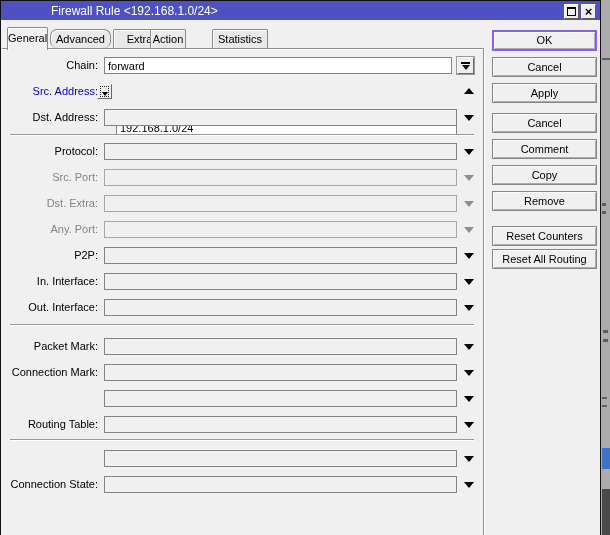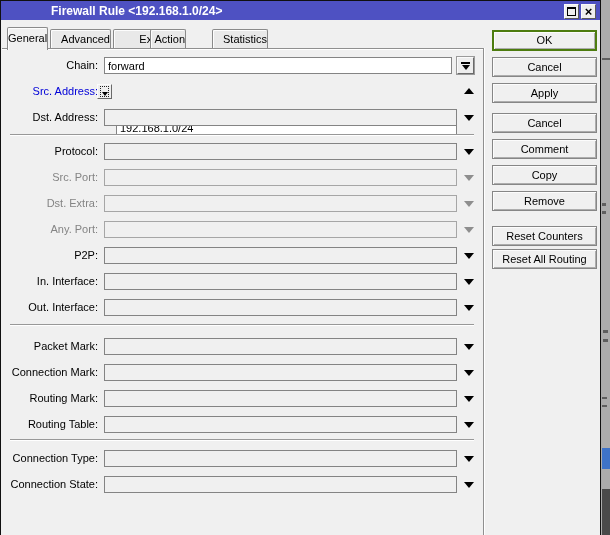--- a/index.html
+++ b/index.html
@@ -1,26 +1,26 @@
 <!DOCTYPE html>
 <html><head>
 <meta charset="utf-8">
 <style>
   html,body{margin:0;padding:0;width:610px;height:535px;overflow:hidden;
     font-family:"Liberation Sans",sans-serif;background:#acacac;}
   .stage{position:absolute;left:0;top:0;width:610px;height:535px;}
   .win{position:absolute;left:0;top:0;width:601px;height:535px;background:#f0f0f0;
     border:1px solid #101010;border-bottom:none;box-sizing:border-box;}
   .titlebar{position:absolute;left:1px;top:1px;width:599px;height:19px;background:#4e51c2;}
-  .title{position:absolute;left:7px;top:3px;color:#ffffff;font-size:12px;font-weight:bold;white-space:nowrap;padding-left:43px;}
+  .title{position:absolute;left:7px;top:3px;color:#ffffff;font-size:12px;font-weight:normal;white-space:nowrap;padding-left:43px;}
   .tbtn{position:absolute;top:4px;width:15px;height:15px;background:#efefef;box-sizing:border-box;
     border:1px solid;border-color:#fbfbfb #5a5a5a #5a5a5a #fbfbfb;display:flex;align-items:center;justify-content:center;}
   .maxglyph{width:7px;height:6px;border:1px solid #000;border-top:2px solid #000;}
   .closeglyph{font-size:13px;font-weight:bold;line-height:11px;color:#000;}
-  .tab{position:absolute;box-sizing:border-box;text-align:right;font-size:11px;
+  .tab{position:absolute;box-sizing:border-box;text-align:center;font-size:11px;
     border:1px solid #8a8a8a;border-bottom:none;border-radius:2px 2px 0 0;
     box-shadow:inset 1px 1px 0 #fdfdfd;background:#e9e9e9;}
   .tab.inactive{top:29px;height:19px;line-height:18px;z-index:2;}
   .tab.active{top:27px;height:23px;line-height:20px;background:#f0f0f0;z-index:4;}
   .tabline{position:absolute;left:2px;top:48px;width:481px;height:2px;background:#ffffff;border-top:1px solid #8f8f8f;box-sizing:border-box;z-index:1;}
   .vdivider{position:absolute;left:483px;top:48px;width:2px;height:487px;background:#ffffff;border-left:1px solid #8f8f8f;box-sizing:border-box;}
   .sep{position:absolute;left:10px;width:464px;height:2px;background:#ffffff;border-top:1px solid #989898;box-sizing:border-box;}
   .lbl{position:absolute;left:2px;width:96px;height:17px;line-height:17px;text-align:right;font-size:11px;color:#000;white-space:nowrap;}
   .lbl.blue{color:#0000d8;}
   .lbl.dis{color:#848484;}
@@ -41,21 +41,21 @@
   .dd-bar{width:9px;height:2px;background:#000;margin-bottom:1px;}
   .dd-tri{width:0;height:0;border-left:4px solid transparent;border-right:4px solid transparent;border-top:5px solid #000;}
   .negbtn{position:absolute;left:97px;top:84px;width:15px;height:15px;background:#efefef;box-sizing:border-box;
     border:1px solid;border-color:#fbfbfb #6a6a6a #6a6a6a #fbfbfb;display:flex;align-items:center;justify-content:center;}
   .negicon{width:7px;height:9px;border:1px dotted #222;position:relative;}
   .negicon:after{content:"";position:absolute;right:0px;bottom:0px;width:0;height:0;
     border-left:3px solid transparent;border-right:3px solid transparent;border-top:4px solid #000;}
   .btn{position:absolute;left:492px;width:105px;height:20px;box-sizing:border-box;background:#f0f0f0;
     border:1px solid #868686;box-shadow:inset 1px 1px 0 #fcfcfc,inset -1px -1px 0 #adadad;
     font-size:11px;color:#000;text-align:center;line-height:18px;cursor:default;}
-  .btn.default{border:2px solid #4d7c0f;height:21px;line-height:17px;}
+  .btn.default{border:2px solid #8b5cf6;height:21px;line-height:17px;}
   .sliver{position:absolute;left:602px;top:0;width:8px;height:535px;background:#acacac;}
   .sl{position:absolute;background:#5f5f5f;}
   .sl-blue{position:absolute;left:0;top:448px;width:8px;height:21px;background:#3e73c8;}
   .sl-dark{position:absolute;left:0;top:489px;width:8px;height:46px;background:#4a4a4a;}
 </style>
 </head>
 <body>
 
 <div class="stage">
   <div class="win"></div>
@@ -64,21 +64,21 @@
     <span class="title">Firewall Rule &lt;192.168.1.0/24&gt;</span>
   </div>
   <div class="tbtn" style="left:564px;">
     <div class="maxglyph"></div>
   </div>
   <div class="tbtn" style="left:581px;">
     <span class="closeglyph">×</span>
   </div>
 
   <div class="tab active" style="left:7px;width:41px;">General</div>
-  <div class="tab inactive" style="left:50px;width:61px;">Advanced</div>
+  <div class="tab inactive" style="left:50px;width:61px;border-radius:7px;">Advanced</div>
   <div class="tab inactive" style="left:113px;width:53px;">Extra</div>
   <div class="tab inactive" style="left:150px;width:36px;">Action</div>
   <div class="tab inactive" style="left:188px;width:56px;margin-left:24px;">Statistics</div>
   <div class="tabline"></div>
   <div class="vdivider"></div>
 
   <div class="lbl" style="top:57px">Chain:</div>
   <input class="fld set chain" style="top: 57px;" value="forward">
   <div class="ddbtn">
     <div class="dd-bar"></div>
@@ -129,31 +129,29 @@
   <div class="sep" style="top:324px"></div>
 
   <div class="lbl" style="top:338px">Packet Mark:</div>
   <input class="fld" style="top: 338px;" value="">
   <div class="arr down" style="top:344px"></div>
 
   <div class="lbl" style="top:364px">Connection Mark:</div>
   <input class="fld" style="top: 364px;" value="">
   <div class="arr down" style="top:370px"></div>
 
-  <div class="lbl" style="top:390px">Routing Mark:</div>
   <input class="fld" style="top: 390px;" value="">
   <div class="arr down" style="top:396px"></div>
 
   <div class="lbl" style="top:416px">Routing Table:</div>
   <input class="fld" style="top: 416px;" value="">
   <div class="arr down" style="top:422px"></div>
 
   <div class="sep" style="top:439px"></div>
 
-  <div class="lbl" style="top:450px">Connection Type:</div>
   <input class="fld" style="top: 450px;" value="">
   <div class="arr down" style="top:456px"></div>
 
   <div class="lbl" style="top:476px">Connection State:</div>
   <input class="fld" style="top: 476px;" value="">
   <div class="arr down" style="top:482px"></div>
 
   <div class="btn default" style="top:30px">OK</div>
   <div class="btn" style="top:57px">Cancel</div>
   <div class="btn" style="top:83px">Apply</div>

